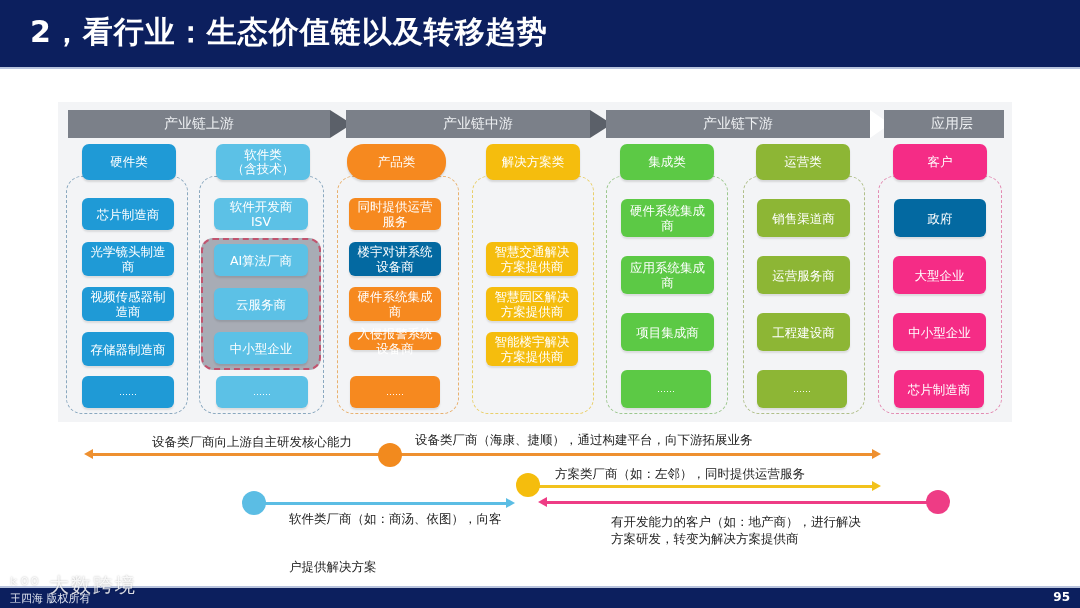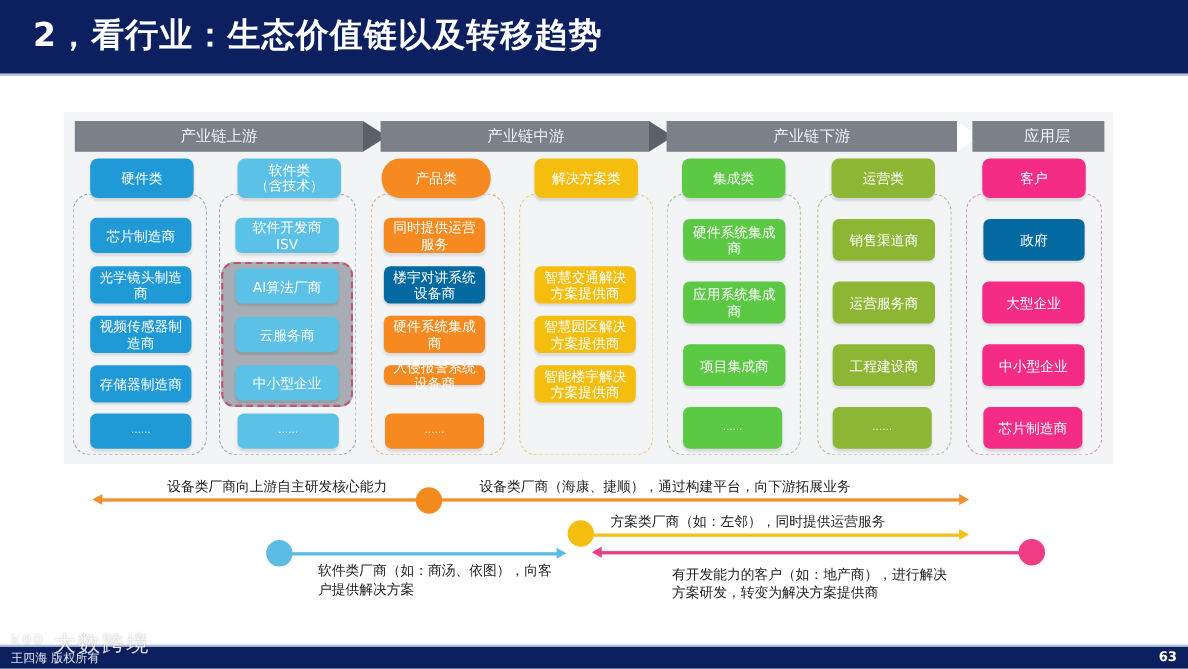--- a/index.html
+++ b/index.html
@@ -117,39 +117,39 @@
 <div class="item" style="left:894px;top:199px;width:92px;height:38px;background:#0369a1;">政府</div>
 <div class="item" style="left:893px;top:256px;width:93px;height:38px;background:#f52c86;">大型企业</div>
 <div class="item" style="left:893px;top:313px;width:93px;height:38px;background:#f52c86;">中小型企业</div>
 <div class="item" style="left:894px;top:370px;width:90px;height:38px;background:#f52c86;">芯片制造商</div>
 
 <div class="line" style="left:90px;top:453px;width:784px;background:#ee9030;"></div>
 <div class="arrow-l" style="left:84px;top:449px;border-right:9px solid #ee9030;"></div>
 <div class="arrow-r" style="left:872px;top:449px;border-left:9px solid #ee9030;"></div>
 <div class="dot" style="left:378px;top:443px;width:24px;height:24px;background:#f28a1e;"></div>
 <div class="note" style="left:128px;top:433px;margin-left:24px;">设备类厂商向上游自主研发核心能力</div>
-<div class="note" style="left:436px;top:433px;">设备类厂商（海康、捷顺），通过构建平台，向下游拓展业务</div>
+<div class="note" style="left:415px;top:433px;font-family:Liberation Mono, monospace;">设备类厂商（海康、捷顺），通过构建平台，向下游拓展业务</div>
 
 <div class="line" style="left:530px;top:485px;width:344px;background:#f2c21c;"></div>
 <div class="arrow-r" style="left:872px;top:481px;border-left:9px solid #f2c21c;"></div>
 <div class="dot" style="left:516px;top:473px;width:24px;height:24px;background:#f5bd0d;"></div>
 <div class="note" style="left:555px;top:465px;">方案类厂商（如：左邻），同时提供运营服务</div>
 
 <div class="line" style="left:260px;top:502px;width:248px;background:#5bbde4;"></div>
 <div class="arrow-r" style="left:506px;top:498px;border-left:9px solid #5bbde4;"></div>
 <div class="dot" style="left:242px;top:491px;width:24px;height:24px;background:#5bbde4;"></div>
 <div class="note" style="left:289px;top:510px;">软件类厂商（如：商汤、依图），向客</div>
-<div class="note" style="left:289px;top:527px;">户提供解决方案</div>
+<div class="note" style="left:289px;top:558px;">户提供解决方案</div>
 
 <div class="line" style="left:546px;top:501px;width:390px;background:#ee3c85;"></div>
 <div class="arrow-l" style="left:538px;top:497px;border-right:9px solid #ee3c85;"></div>
 <div class="dot" style="left:926px;top:490px;width:24px;height:24px;background:#ee3c85;"></div>
 <div class="note" style="left:611px;top:513px;">有开发能力的客户（如：地产商），进行解决</div>
 <div class="note" style="left:611px;top:530px;">方案研发，转变为解决方案提供商</div>
 
 <div class="footer-line"></div>
 <div class="footer">
   <span class="copyright">王四海 版权所有</span>
-  <span class="page-num">63</span>
+  <span class="page-num">95</span>
 </div>
 <div class="watermark">
   <span>ᵏ⁰⁰ </span><span>大数跨境</span>
 </div>
 
 </body></html>

